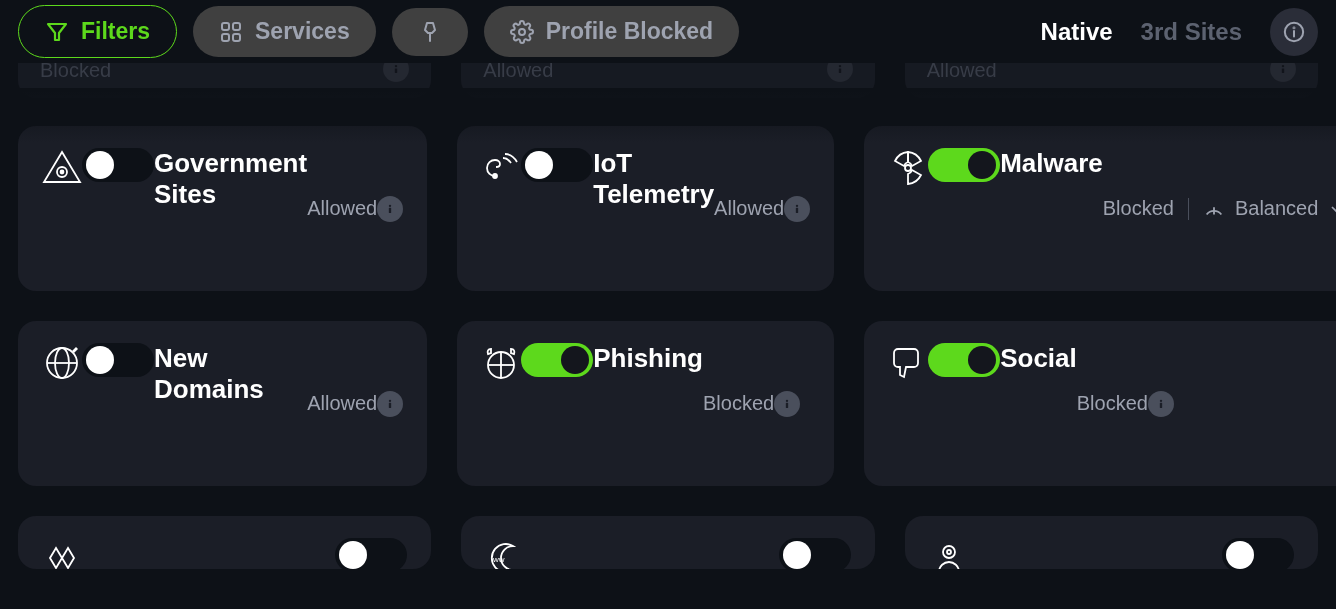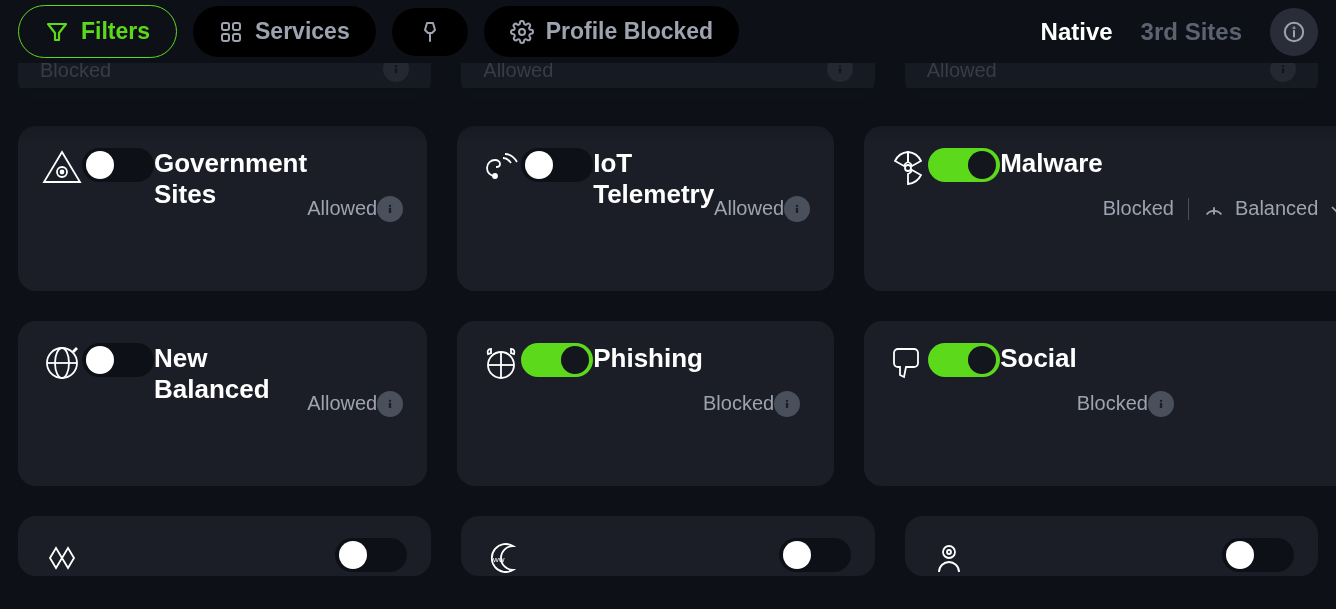--- a/index.html
+++ b/index.html
@@ -24,21 +24,21 @@
     }
     .tab {
       display: flex;
       align-items: center;
       gap: 12px;
       padding: 12px 26px;
       border-radius: 30px;
       font-size: 23px;
       font-weight: 700;
       cursor: pointer;
-      background: #000000;
+      background: #404040;
       color: #9ea3b0;
     }
     .tab.active {
       background: transparent;
       border: 1.5px solid #5dd91c;
       color: #5dd91c;
     }
     .tab .tab-icon { width: 24px; height: 24px; flex-shrink: 0; }
     .tab.active .tab-icon { stroke: #5dd91c; }
     
@@ -210,21 +210,21 @@
     .bottom-partial-row {
       display: grid;
       grid-template-columns: repeat(3, 1fr);
       gap: 30px;
       margin-top: 30px;
     }
     .bottom-card {
       background: #1b1e27;
       border-radius: 18px;
       padding: 22px 24px 0 24px;
-      height: 60px;
+      height: 53px;
       display: flex;
       justify-content: space-between;
       align-items: flex-start;
       overflow: hidden;
     }
     .bottom-card svg.bicon { width: 40px; height: 40px; stroke: #ffffff; fill: none; stroke-width: 1.8; }
   </style>
 </head>
 <body>
 
@@ -408,21 +408,21 @@
               <circle cx="20" cy="20" r="15"></circle>
               <ellipse cx="20" cy="20" rx="7" ry="15"></ellipse>
               <line x1="5" y1="20" x2="35" y2="20"></line>
               <path d="M30 8 l4 -4 l2 2 l-4 4 z" fill="#ffffff" stroke="none"></path>
             </svg>
         </div>
         <div class="toggle off">
             <div class="toggle-knob"></div>
           </div>
       </div>
-      <div class="card-title">New Balanced</div>
+      <div class="card-title">New Domains</div>
       <div class="card-bottom">
         <div class="status-line">
             <span>Allowed</span>
           </div>
         <div class="info-btn">
             <svg viewBox="0 0 24 24">
               <circle cx="12" cy="6.5" r="2"></circle>
               <rect x="10" y="10" width="4" height="9" rx="1"></rect>
             </svg>
           </div>

